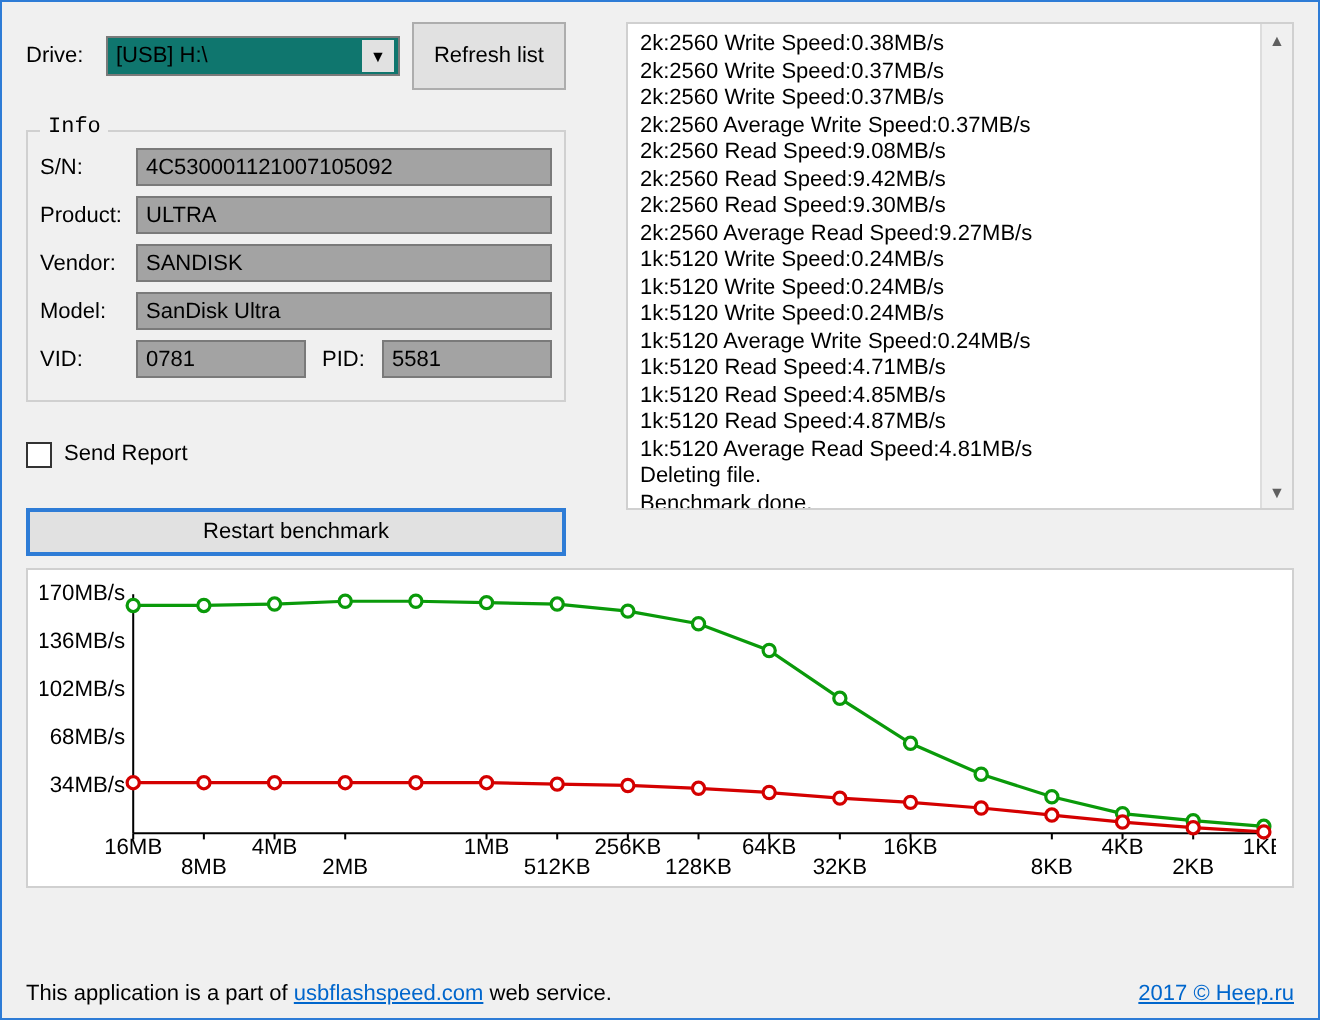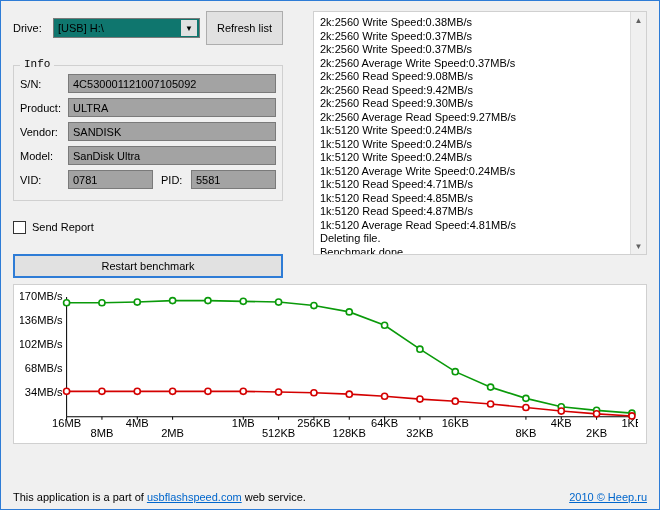--- a/index.html
+++ b/index.html
@@ -208,15 +208,15 @@
           <circle cx="499.375" cy="114.97647058823529" r="3" fill="#fff" stroke="#d40000" stroke-width="1.6"></circle>
           <circle cx="534.25" cy="118.44705882352942" r="3" fill="#fff" stroke="#d40000" stroke-width="1.6"></circle>
           <circle cx="569.125" cy="121.2235294117647" r="3" fill="#fff" stroke="#d40000" stroke-width="1.6"></circle>
           <circle cx="604" cy="123.30588235294118" r="3" fill="#fff" stroke="#d40000" stroke-width="1.6"></circle>
         </svg>
     </div>
   </div>
 
   <div class="footer">
     <span>This application is a part of </span><a href="#">usbflashspeed.com</a><span> web service.</span>
-    <a href="#" class="right">2010 © Heep.ru</a>
+    <a href="#" class="right">2017 © Heep.ru</a>
   </div>
 </div>
 
 </body></html>

